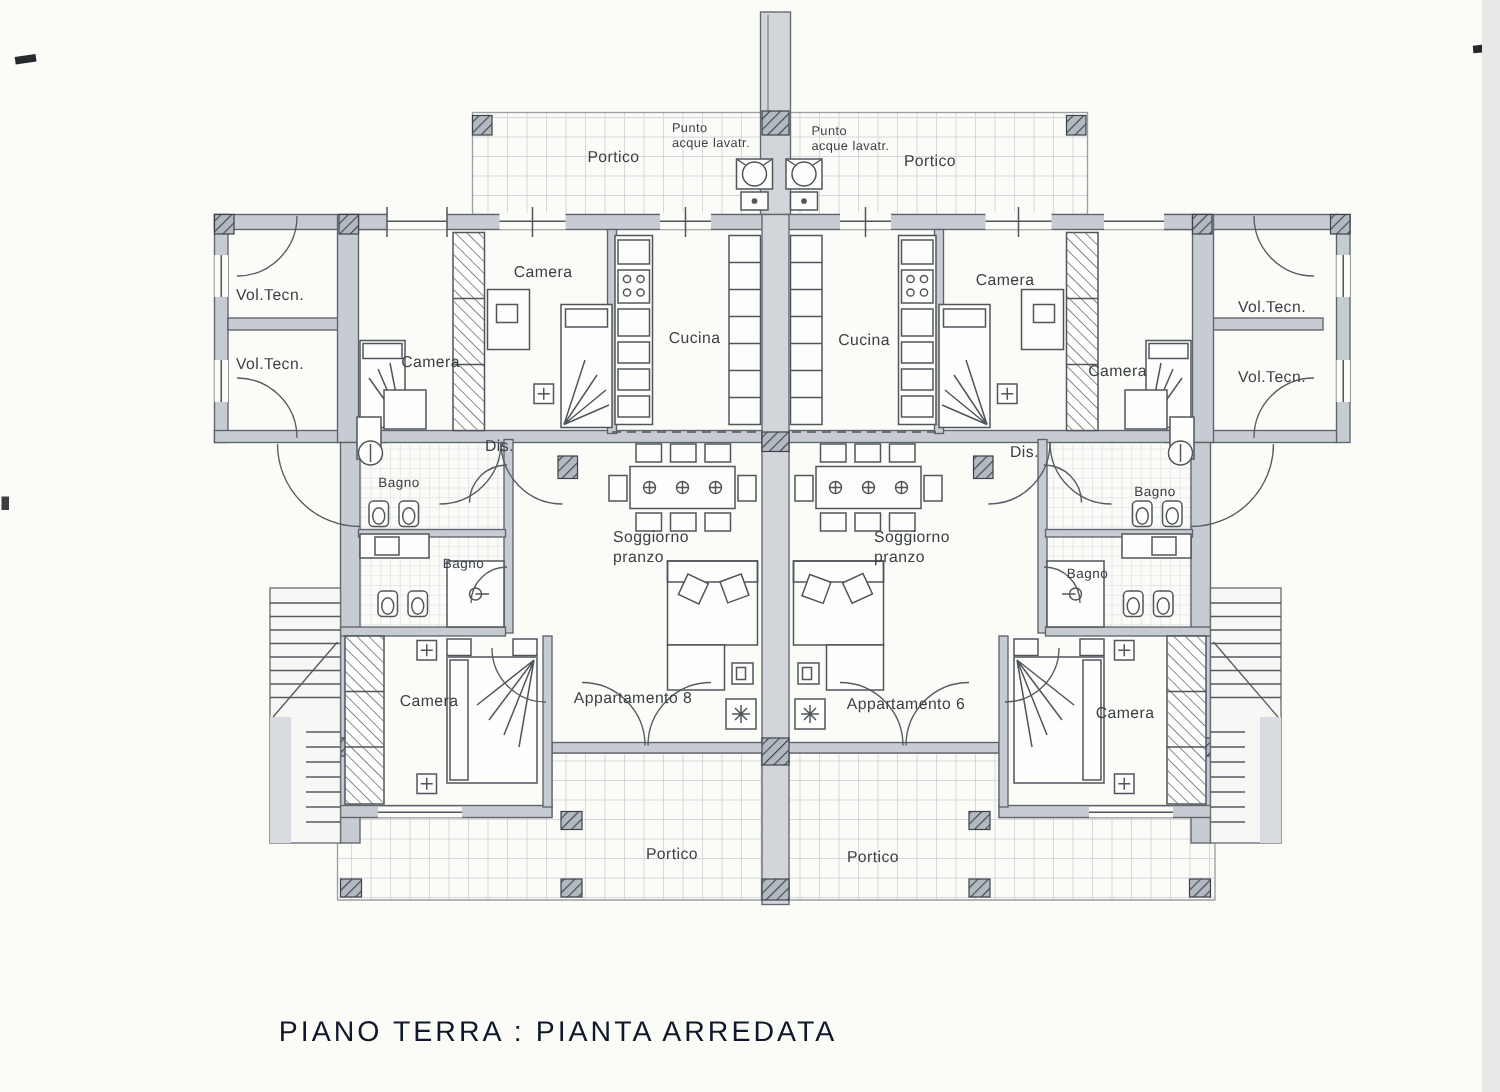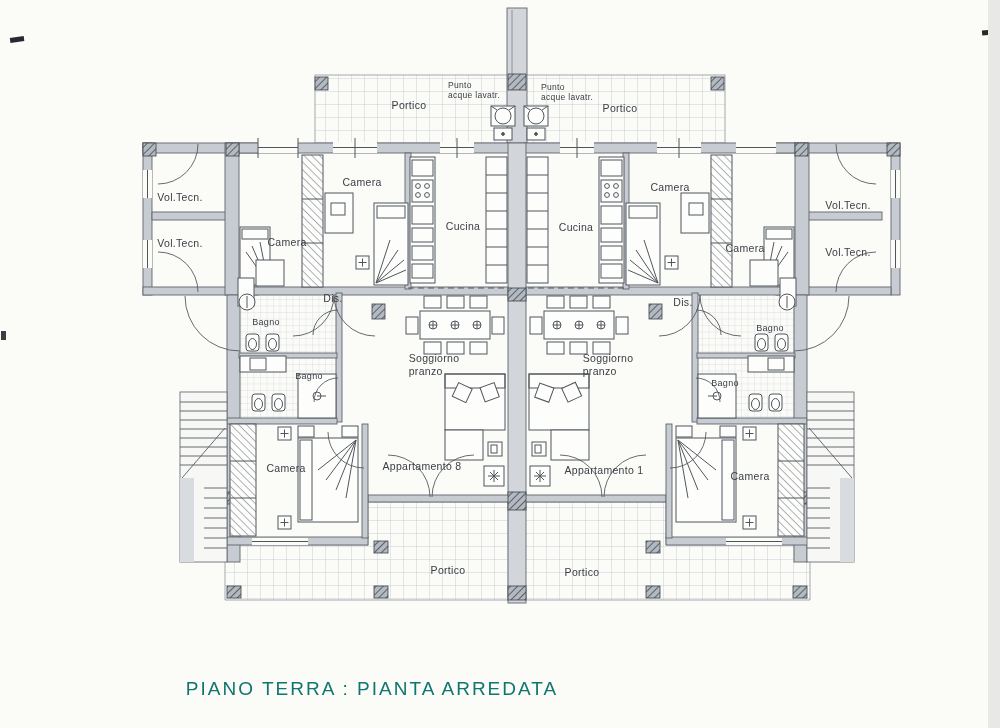--- a/index.html
+++ b/index.html
@@ -3,21 +3,21 @@
 <meta charset="utf-8">
 <style>
   html,body{margin:0;padding:0;background:#e8e8e6;}
   .page{position:relative;width:988px;height:728px;background:#fbfbf8;overflow:hidden;
         font-family:Liberation Sans, sans-serif;}
   .plan-svg{position:absolute;left:0;top:0;}
   .lbl{position:absolute;transform:translate(-50%,-50%);color:#3b4046;font-size:10.5px;
        line-height:1.2;text-align:left;white-space:pre-line;letter-spacing:.3px;pointer-events:none;}
   .lbl.small{font-size:8.5px;text-align:left;transform:translate(-50%,-50%);}
   .lbl.tiny{font-size:9px;}
-  .title{position:absolute;transform:translate(-50%,-50%);color:#0f766e;font-size:19px;
+  .title{position:absolute;transform:translate(-50%,-50%);color:#0f172a;font-size:19px;
          letter-spacing:2px;white-space:nowrap;}
   
   .w{fill:#c7ccd3;stroke:#5f646b;stroke-width:.9;}
   .wd{fill:#d2d6db;stroke:#62676d;stroke-width:.9;}
   .pb{fill:#b3b9c1;stroke:#3c4147;stroke-width:.8;}
   .f{fill:#fdfdfc;stroke:#51565c;stroke-width:1;}
   .fn{fill:none;stroke:#51565c;stroke-width:1;}
   .d{stroke:#565b61;stroke-width:.9;fill:none;}
   .wl{stroke:#51565c;stroke-width:1;}
 </style>
@@ -577,21 +577,21 @@
 <div class="lbl" style="left:683px;top:302px">Dis.</div>
 <div class="lbl tiny" style="left:266px;top:322px">Bagno</div>
 <div class="lbl tiny" style="left:309px;top:376px">Bagno</div>
 <div class="lbl tiny" style="left:770px;top:328px">Bagno</div>
 <div class="lbl tiny" style="left:725px;top:383px">Bagno</div>
 <div class="lbl" style="left:434px;top:365px;text-align:left">Soggiorno
 pranzo</div>
 <div class="lbl" style="left:608px;top:365px;text-align:left">Soggiorno
 pranzo</div>
 <div class="lbl" style="left:422px;top:466px">Appartamento 8</div>
-<div class="lbl" style="left:604px;top:470px">Appartamento 1</div>
+<div class="lbl" style="left:604px;top:470px">Appartamento 6</div>
 <div class="lbl" style="left:286px;top:468px">Camera</div>
 <div class="lbl" style="left:750px;top:476px">Camera</div>
 <div class="lbl" style="left:448px;top:570px">Portico</div>
 <div class="lbl" style="left:582px;top:572px">Portico</div>
 
 <div class="title" style="left:372px;top:689px">PIANO TERRA : PIANTA ARREDATA</div>
 
 </div>
 
 </body></html>

